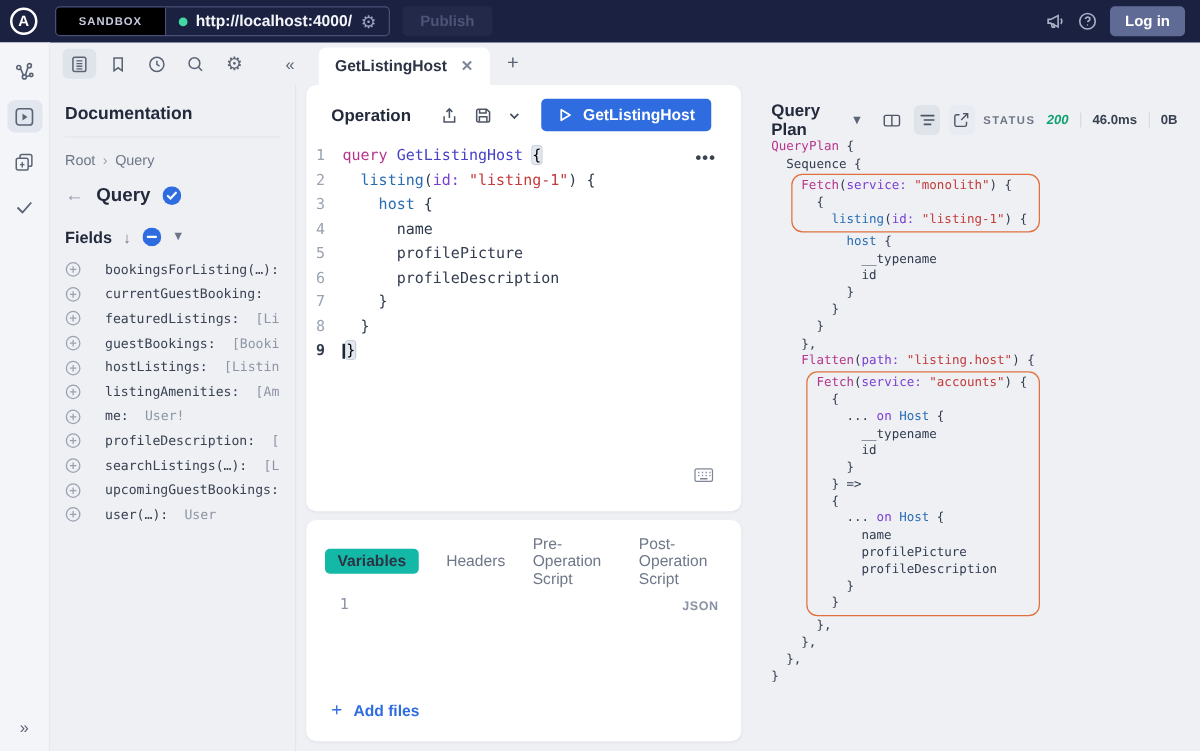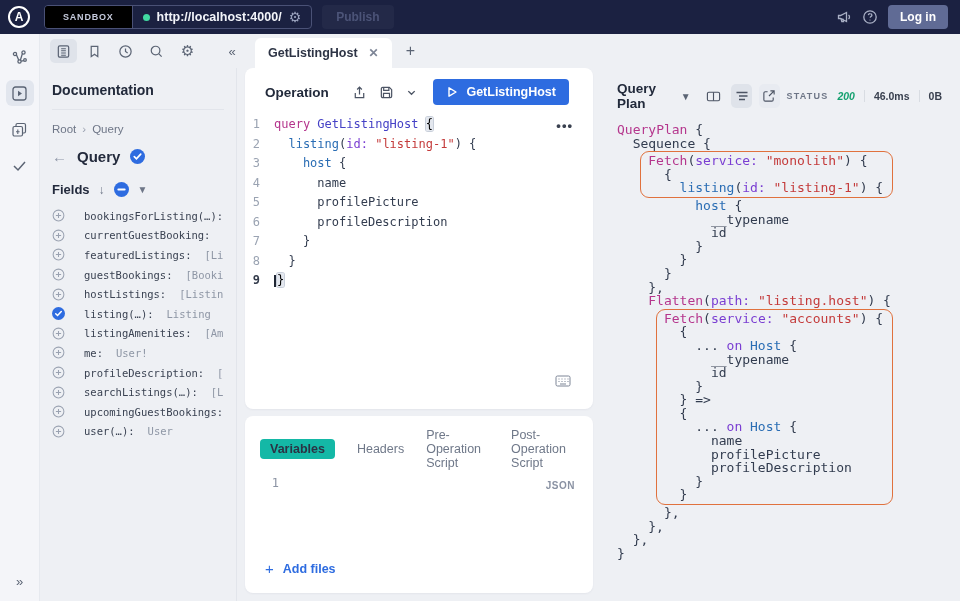--- a/index.html
+++ b/index.html
@@ -98,21 +98,21 @@
   .plan-title { font-size:13.5px; font-weight:700; color:#222a3b; }
   .plan-chev { color:#5b6474; font-size:10px; margin-right:6px; }
   .ph-btn { width:26px; height:24px; display:flex; align-items:center; justify-content:center; border-radius:5px; color:#4c5464; }
   .ph-btn.sel { background:#dfe3ea; }
   .ph-btn.soft { background:#e8ebf1; }
   .plan-status { margin-left:auto; display:flex; align-items:center; gap:9px; }
   .status-label { font-size:9px; font-weight:700; letter-spacing:1.2px; color:#6e7687; }
   .status-code { color:#13a06e; font-weight:600; font-size:10.5px;font-style:italic; }
   .st-sep { width:1px; height:12px; background:#d8dce2; }
   .metric { color:#39404f; font-size:10.5px; font-weight:600; }
-  .plan-code { margin-top:12px; font-family:"DejaVu Sans Mono",monospace; font-size:13px; line-height:13.6px; color:#323c4f; }
+  .plan-code { margin-top:0; font-family:"DejaVu Sans Mono",monospace; font-size:10px; line-height:13.6px; color:#323c4f; }
   .pl-line { white-space:pre; }
   .plan-box { border:1.5px solid #e0713d; border-radius:9px; padding:2px 9px 2px 7px; margin:1px 0; width:fit-content; }
 
   
   .tk-k { color:#b5368d; }
   .tk-n { color:#4541c6; }
   .tk-f { color:#2a6db4; }
   .tk-a { color:#7a3ed2; }
   .tk-s { color:#c43b3b; }
   .tk-w { color:#323c4f; }
@@ -284,28 +284,20 @@
             <div class="f-row">
               <svg width="13" height="13" viewBox="0 0 14 14">
                 <circle cx="7" cy="7" r="5.8" fill="none" stroke="#9aa2b1" stroke-width="1.1"></circle>
                 <path d="M7 4.2v5.6M4.2 7h5.6" stroke="#9aa2b1" stroke-width="1.1"></path>
               </svg>
               <span class="f-name">hostListings:</span>
               <span class="f-type">[Listing]!</span>
             </div>
             <div class="f-row">
               <svg width="13" height="13" viewBox="0 0 14 14">
-                <circle cx="7" cy="7" r="7" fill="#2e6ce0"></circle>
-                <path d="M4 7.2l2 2 4-4.4" stroke="#fff" stroke-width="1.6" fill="none" stroke-linecap="round"></path>
-              </svg>
-              <span class="f-name">listing(…):</span>
-              <span class="f-type">Listing</span>
-            </div>
-            <div class="f-row">
-              <svg width="13" height="13" viewBox="0 0 14 14">
                 <circle cx="7" cy="7" r="5.8" fill="none" stroke="#9aa2b1" stroke-width="1.1"></circle>
                 <path d="M7 4.2v5.6M4.2 7h5.6" stroke="#9aa2b1" stroke-width="1.1"></path>
               </svg>
               <span class="f-name">listingAmenities:</span>
               <span class="f-type">[Amen…</span>
             </div>
             <div class="f-row">
               <svg width="13" height="13" viewBox="0 0 14 14">
                 <circle cx="7" cy="7" r="5.8" fill="none" stroke="#9aa2b1" stroke-width="1.1"></circle>
                 <path d="M7 4.2v5.6M4.2 7h5.6" stroke="#9aa2b1" stroke-width="1.1"></path>

